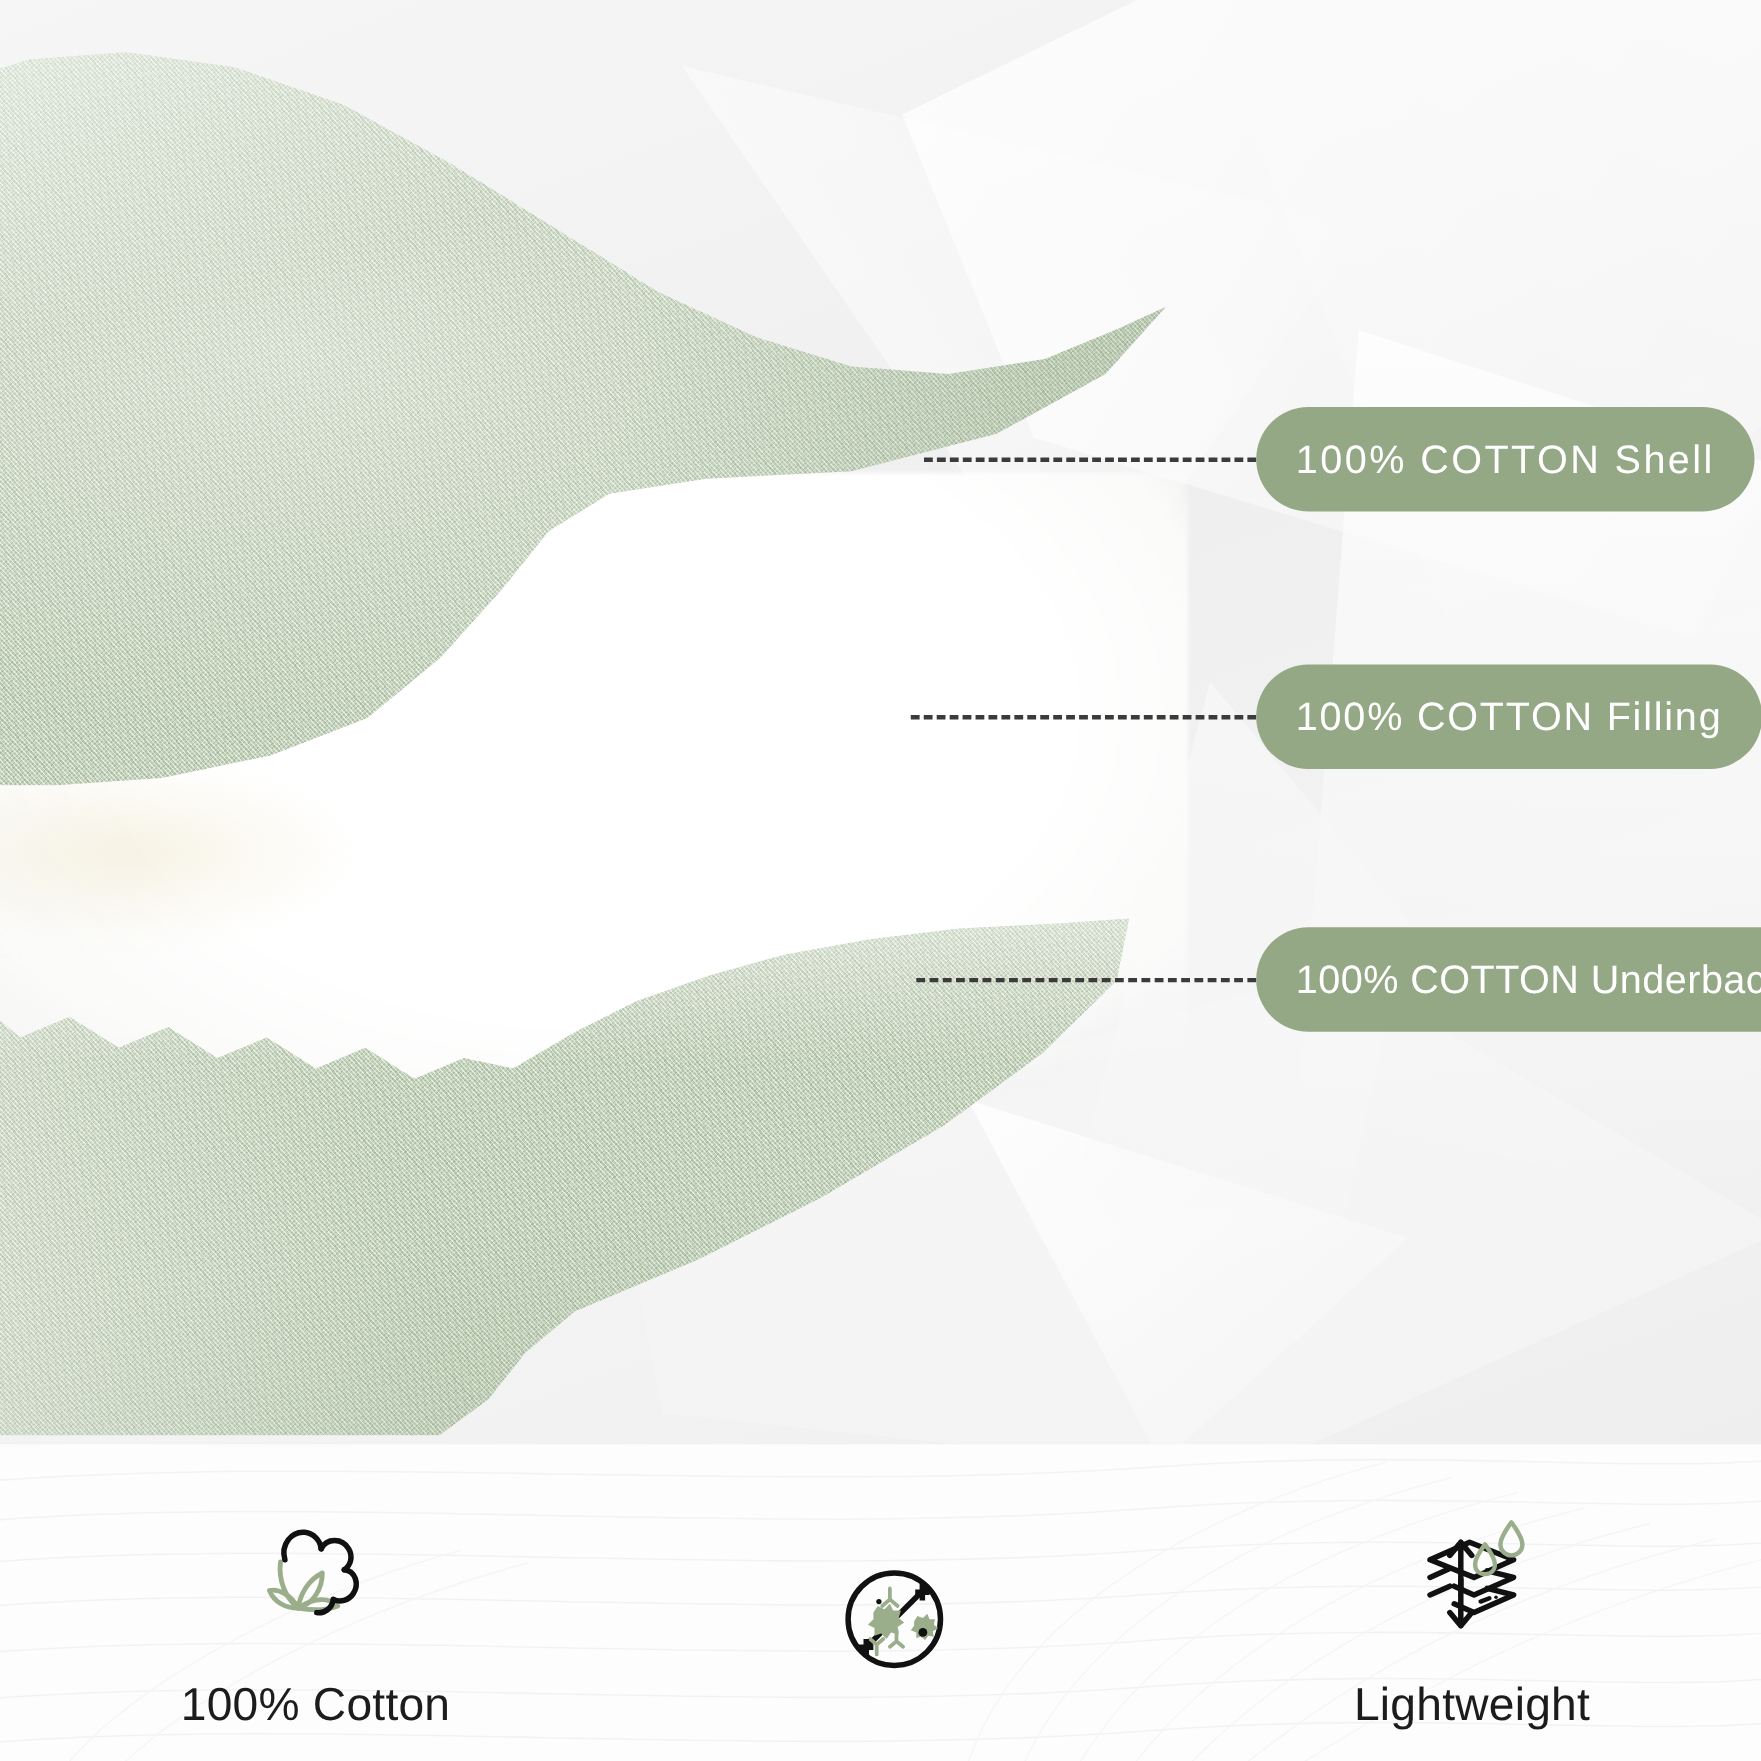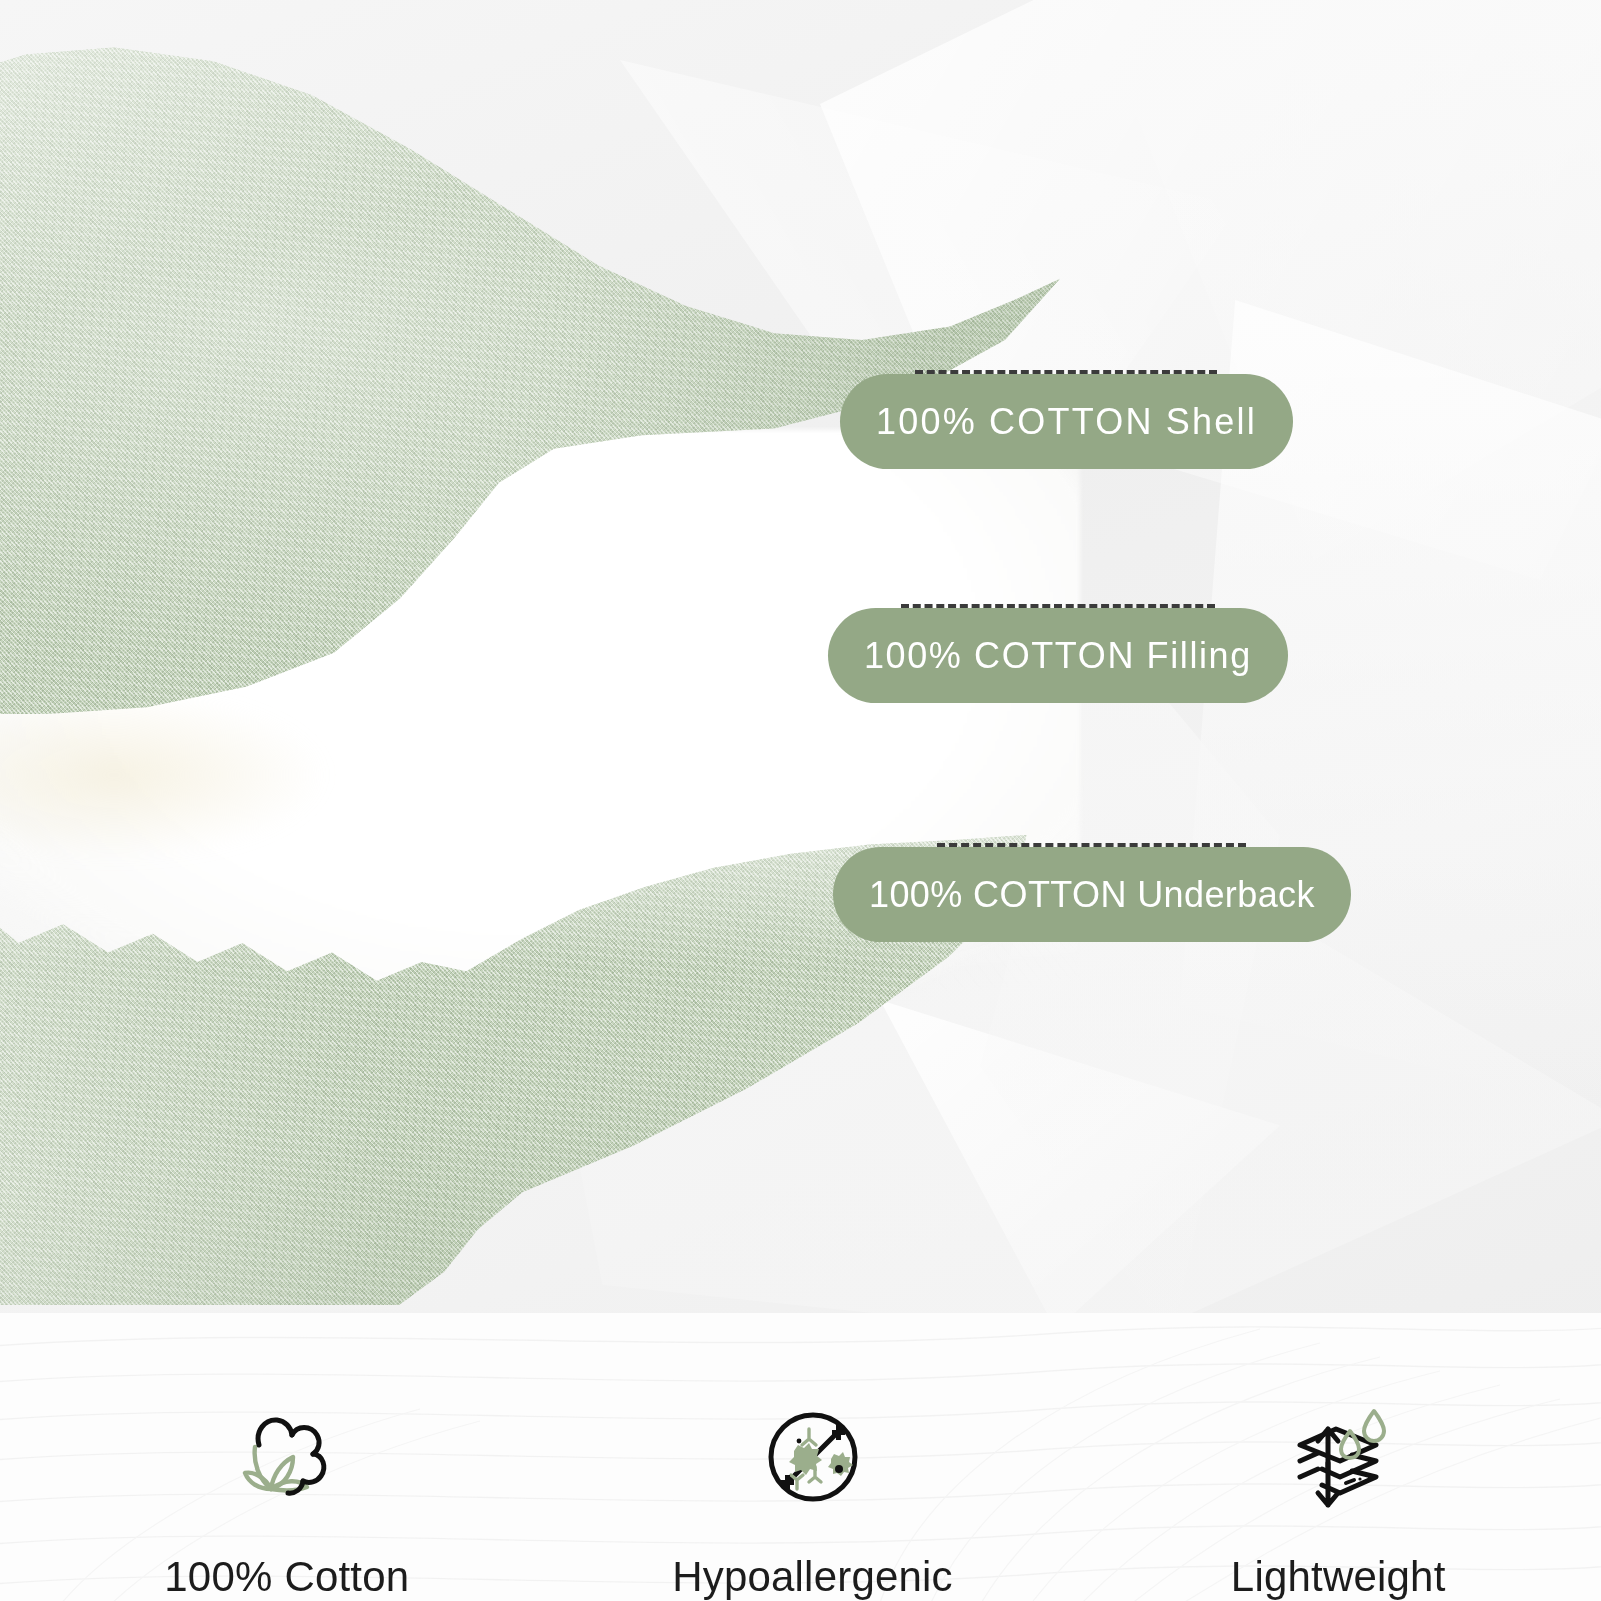--- a/index.html
+++ b/index.html
@@ -155,21 +155,20 @@
       linear-gradient(350deg, rgba(145,165,135,.22) 0%, rgba(145,165,135,0) 45%);
     pointer-events: none;
   }
 
   
   .callout {
     position: absolute;
     display: flex;
     align-items: center;
     height: 95px;
-    flex-direction: column;
   }
   .leader {
     flex: 0 0 auto;
     height: 0;
     border-top: 4px dashed #3b3b3b;
   }
   .pill {
     flex: 0 0 auto;
     height: 95px;
     border-radius: 48px;
@@ -205,21 +204,21 @@
   }
   .band-lines {
     position: absolute;
     inset: 0;
     opacity: .5;
   }
   .features {
     position: absolute;
     inset: 0;
     display: flex;
-    align-items: flex-end;
+    align-items: center;
     padding-left: 24px;
   }
   .feature {
     flex: 1 1 0;
     display: flex;
     flex-direction: column;
     align-items: center;
     padding-top: 30px;
   }
   .feature-icon {
@@ -332,21 +331,20 @@
             <path d="M62,70 l0,10 M62,80 l-6,5 M62,80 l6,5"></path>
             <path d="M44,92 l0,-9 M44,83 l-6,-5 M44,83 l6,-5"></path>
           </g>
           <g fill="#111111">
             <path d="M79,33 h4 v-5 h5 v5 h4 v5 h-4 v5 h-5 v-5 h-4 Z"></path>
             <path d="M28,83 h4 v-5 h5 v5 h4 v5 h-4 v5 h-5 v-5 h-4 Z"></path>
             <circle cx="86" cy="72" r="4"></circle>
             <circle cx="46" cy="44" r="2.4"></circle>
           </g>
         </svg>
-        <div class="feature-label">Hypoallergenic</div>
       </div>
 
       <div class="feature">
         <svg class="feature-icon" viewBox="0 0 120 120">
           <g fill="none" stroke="#111111" stroke-width="5" stroke-linejoin="round" stroke-linecap="round">
             <path d="M22,48 L58,32 L98,48 L62,64 Z"></path>
             <path d="M22,64 L40,56 M74,58 L98,64 L62,80 L44,72"></path>
             <path d="M22,80 L40,72 M74,74 L98,80 L62,96 L44,88"></path>
           </g>
           <g fill="none" stroke="#111111" stroke-width="5" stroke-linejoin="round" stroke-linecap="round">

